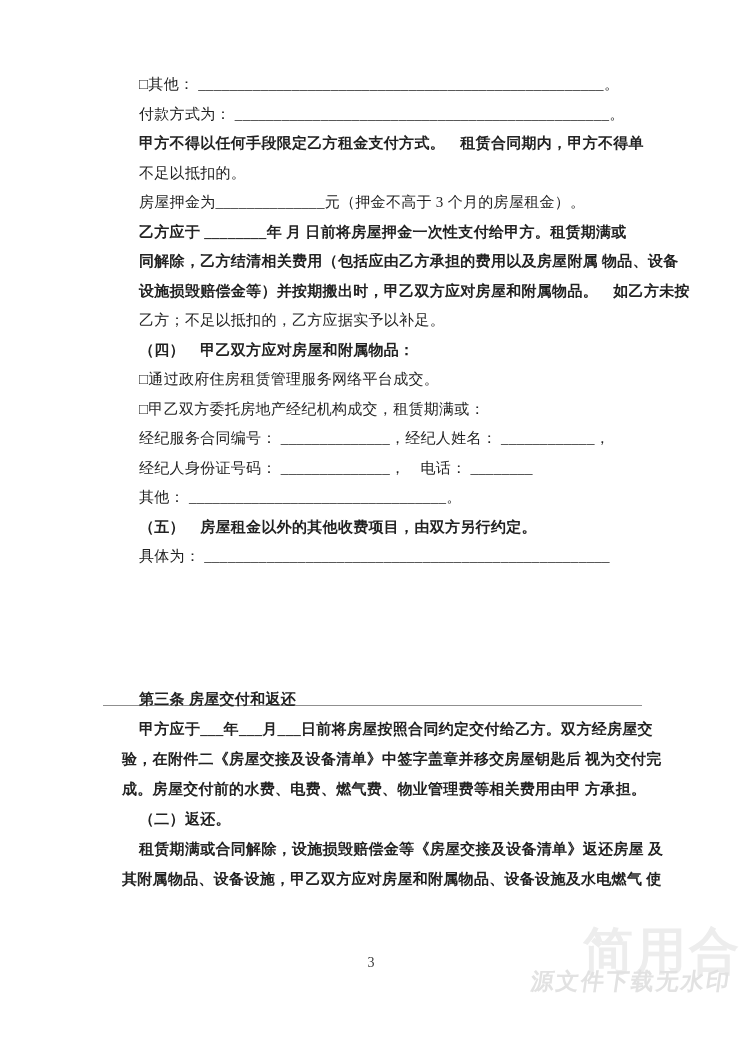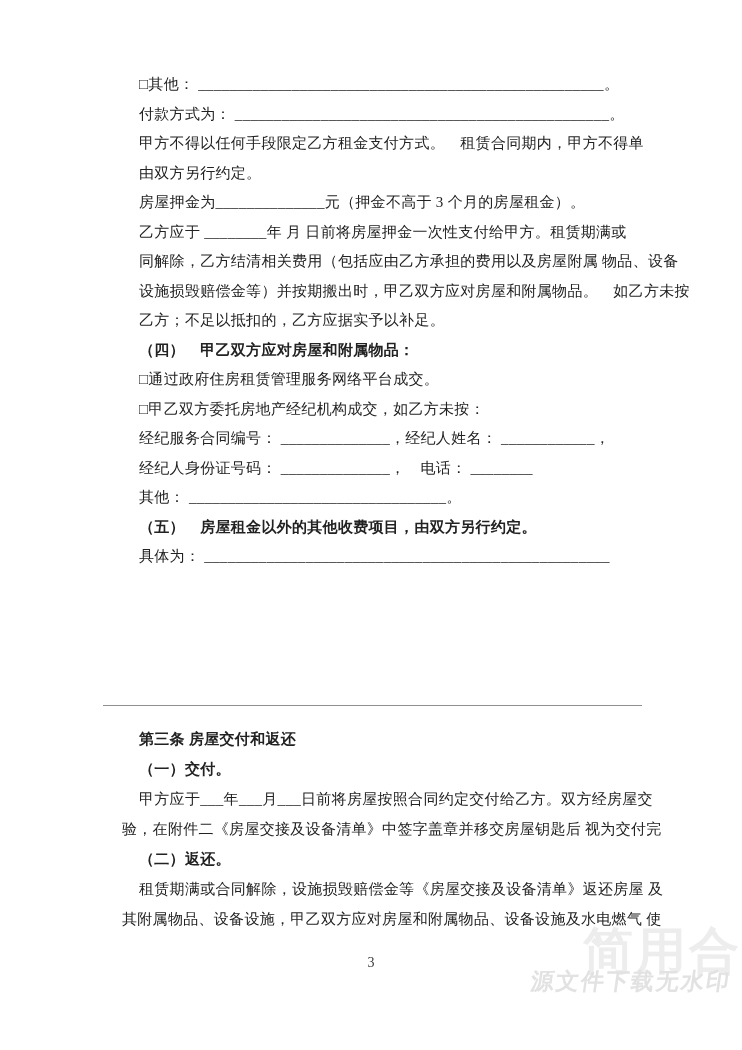--- a/index.html
+++ b/index.html
@@ -16,35 +16,36 @@
     color: #222222;
   }
   .content-top {
     position: absolute;
     left: 139px; top: 70px;
     width: 483px;
   }
   .content-top .line { line-height: 29.5px; min-height: 29.5px; }
   .content-bottom {
     position: absolute;
-    left: 139px; top: 724px;
+    left: 139px; top: 684px;
     width: 483px;
   }
   .content-bottom .line { line-height: 30px; min-height: 30px; }
   .line {
     font-size: 15px;
     white-space: nowrap;
     text-align: left;
     letter-spacing: 0.3px;
   }
   .bold { font-weight: bold; }
   .fill {
     text-align: justify;
     text-align-last: justify;
     text-justify: inter-character;
+    font-weight: bold;
   }
   .outdent { margin-left: -17px; width: 500px; }
   .rule {
     position: absolute;
     left: 103px; top: 705px;
     width: 539px; height: 0;
     border-top: 1.6px solid #8f8f8f;
   }
   .page-number {
     position: absolute;
@@ -81,43 +82,43 @@
 </style>
 </head>
 <body>
 
 <div class="page">
 
   <div class="content-top">
     <div class="line">□其他： ____________________________________________________。</div>
     <div class="line">付款方式为： ________________________________________________。</div>
     <div class="line fill">甲方不得以任何手段限定乙方租金支付方式。　租赁合同期内，甲方不得单</div>
-    <div class="line">由双方另行约定。</div>
+    <div class="line">不足以抵扣的。</div>
     <div class="line">房屋押金为______________元（押金不高于 3 个月的房屋租金）。</div>
     <div class="line fill">乙方应于 ________年 月 日前将房屋押金一次性支付给甲方。租赁期满或</div>
     <div class="line fill">同解除，乙方结清相关费用（包括应由乙方承担的费用以及房屋附属 物品、设备</div>
     <div class="line fill">设施损毁赔偿金等）并按期搬出时，甲乙双方应对房屋和附属物品。　如乙方未按</div>
     <div class="line">乙方；不足以抵扣的，乙方应据实予以补足。</div>
     <div class="line bold">（四）　甲乙双方应对房屋和附属物品：</div>
     <div class="line">□通过政府住房租赁管理服务网络平台成交。</div>
-    <div class="line">□甲乙双方委托房地产经纪机构成交，如乙方未按：</div>
+    <div class="line">□甲乙双方委托房地产经纪机构成交，租赁期满或：</div>
     <div class="line">经纪服务合同编号： ______________，经纪人姓名： ____________，</div>
     <div class="line">经纪人身份证号码： ______________，　电话： ________</div>
     <div class="line">其他： _________________________________。</div>
     <div class="line bold">（五）　房屋租金以外的其他收费项目，由双方另行约定。</div>
     <div class="line">具体为： ____________________________________________________</div>
   </div>
 
   <div class="rule"></div>
 
   <div class="content-bottom">
     <div class="line bold">第三条 房屋交付和返还</div>
-    <div class="line bold">（一）交付。</div>
     <div class="line fill">甲方应于___年___月___日前将房屋按照合同约定交付给乙方。双方经房屋交</div>
     <div class="line fill outdent">验，在附件二《房屋交接及设备清单》中签字盖章并移交房屋钥匙后 视为交付完</div>
+    <div class="line fill outdent">成。房屋交付前的水费、电费、燃气费、物业管理费等相关费用由甲 方承担。</div>
     <div class="line bold">（二）返还。</div>
     <div class="line fill">租赁期满或合同解除，设施损毁赔偿金等《房屋交接及设备清单》返还房屋 及</div>
     <div class="line fill outdent">其附属物品、设备设施，甲乙双方应对房屋和附属物品、设备设施及水电燃气 使</div>
   </div>
 
   <div class="wm-large">简用合同</div>
   <div class="wm-small">源文件下载无水印</div>
 
   <div class="page-number">3</div>
 

